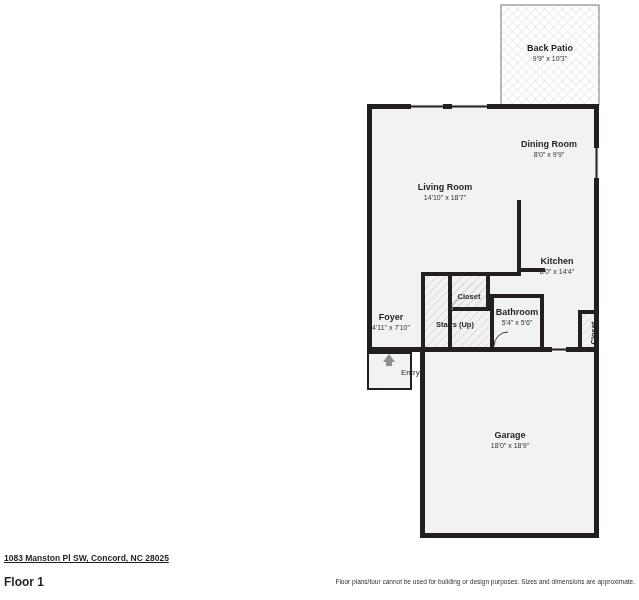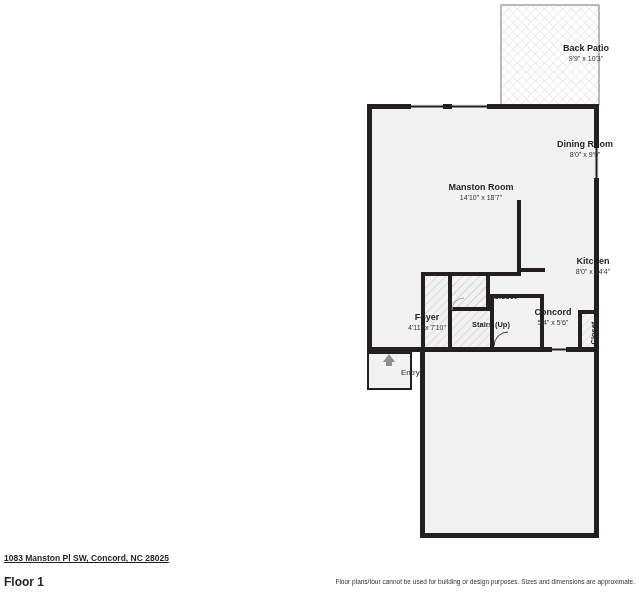--- a/index.html
+++ b/index.html
@@ -22,21 +22,20 @@
     top: 0;
     width: 639px;
     height: 545px;
   }
 
   .room-label {
     position: absolute;
     text-align: center;
     line-height: 1.25;
     pointer-events: none;
-    padding-left: 36px;
   }
   .room-label .name {
     font-size: 9px;
     font-weight: bold;
     color: #231f20;
     display: block;
     white-space: nowrap;
   }
   .room-label .dims {
     font-size: 7px;
@@ -209,51 +208,55 @@
     <span class="name">Back Patio</span>
     <span class="dims">9'9" x 10'3"</span>
   </div>
 
   <div class="room-label" style="left:496px; top:139px; width:106px;">
     <span class="name">Dining Room</span>
     <span class="dims">8'0" x 9'9"</span>
   </div>
 
   <div class="room-label" style="left:388px; top:182px; width:114px;">
-    <span class="name">Manston Room</span>
+    <span class="name">Living Room</span>
     <span class="dims">14'10" x 18'7"</span>
   </div>
 
   <div class="room-label" style="left:509px; top:256px; width:96px;">
     <span class="name">Kitchen</span>
     <span class="dims">8'0" x 14'4"</span>
   </div>
 
   <div class="room-label" style="left:360px; top:312px; width:62px;">
     <span class="name">Foyer</span>
     <span class="dims">4'11" x 7'10"</span>
   </div>
 
   <div class="room-label small" style="left:448px; top:292px; width:42px;">
     <span class="name">Closet</span>
   </div>
 
   <div class="room-label" style="left:488px; top:307px; width:58px;">
-    <span class="name">Concord</span>
+    <span class="name">Bathroom</span>
     <span class="dims">5'4" x 5'6"</span>
   </div>
 
   <div class="room-label small" style="left:421px; top:320px; width:68px;">
     <span class="name">Stairs (Up)</span>
   </div>
 
   <div class="vertical-label" style="left:569px; top:324px; width:44px;">
     <span class="name">Closet</span>
   </div>
 
+  <div class="room-label" style="left:458px; top:430px; width:104px;">
+    <span class="name">Garage</span>
+    <span class="dims">18'0" x 18'9"</span>
+  </div>
 
   <div class="entry-label" style="left:377px; top:368px;padding-left:24px;">Entry</div>
 </div>
 
 <div id="footer">
   <div id="address">1083 Manston Pl SW, Concord, NC 28025</div>
   <div id="floor-name">Floor 1</div>
   <div id="disclaimer">Floor plans/tour cannot be used for building or design purposes. Sizes and dimensions are approximate.</div>
 </div>
 

